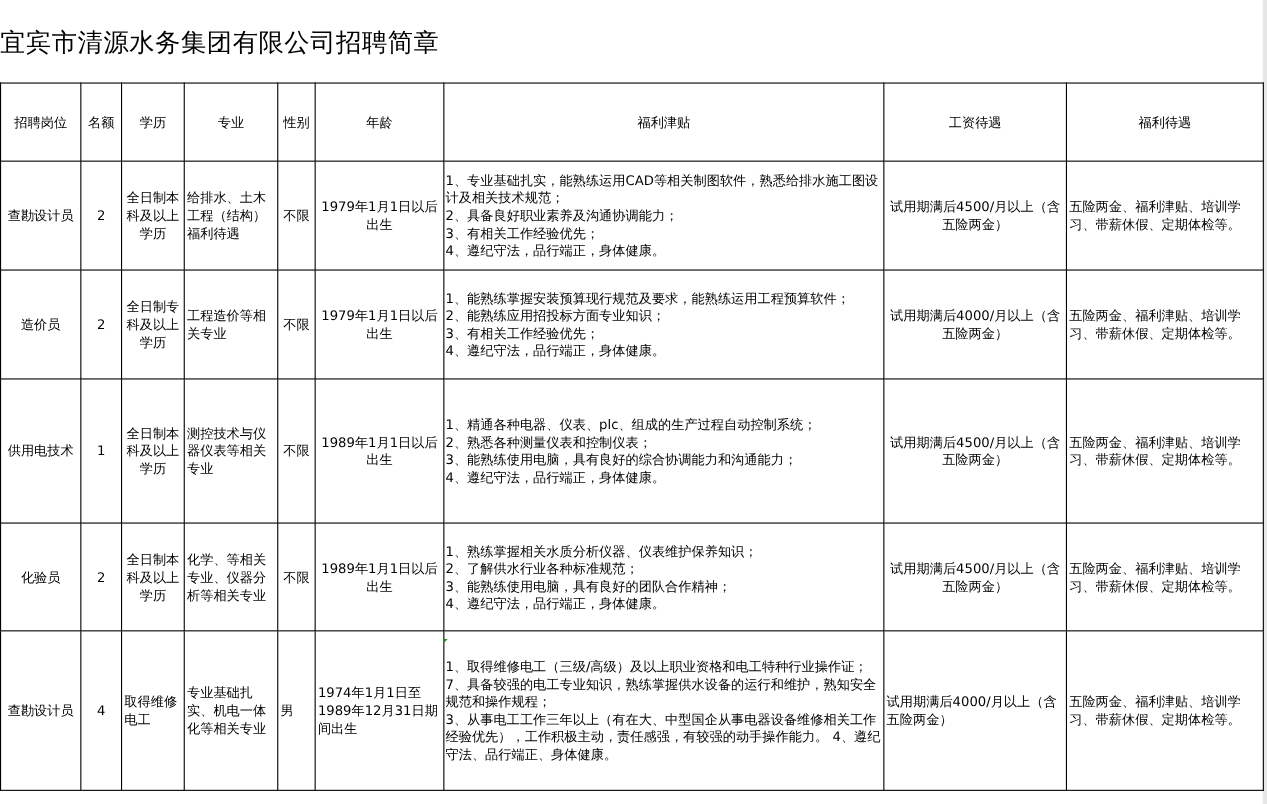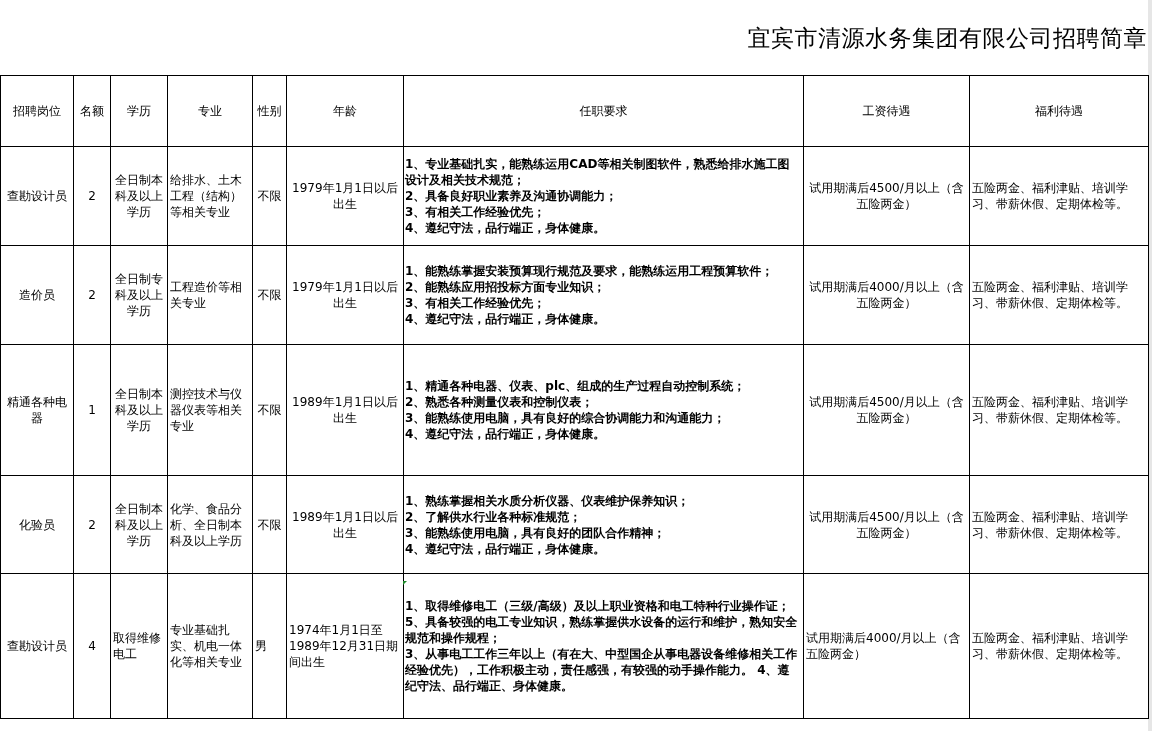--- a/index.html
+++ b/index.html
@@ -1,29 +1,29 @@
 <!DOCTYPE html>
 <html><head>
   <meta charset="utf-8">
   <style>
     html, body { margin: 0; padding: 0; background: #ffffff; }
     body { width: 1152px; height: 731px; overflow: hidden; position: relative;
            font-family: "DejaVu Sans", "Liberation Sans", sans-serif; color: #000; }
     .title-area { position: absolute; left: 0; top: 0; width: 1147px; height: 75px;
-                  display: flex; align-items: center; justify-content: flex-end; }
+                  display: flex; align-items: center; justify-content: flex-start; }
     .title { font-size: 23px; letter-spacing: 0.5px; padding-top: 2px; }
     .right-gutter { position: absolute; left: 1148px; top: 0; width: 4px; height: 731px; background: #e6e6e6; }
     table { position: absolute; left: 0; top: 75px; border-collapse: collapse; table-layout: fixed;
             width: 1148px; font-size: 12px; }
     td, th { border: 1.5px solid #000; padding: 0 2px; vertical-align: middle; overflow: hidden;
              font-weight: normal; line-height: 16px; }
     th { height: 70px; text-align: center; font-size: 12px; }
     td.c { text-align: center; }
     td.l { text-align: left; }
-    .req { white-space: pre-line; text-align: left; padding-left: 1px; font-weight: bold; }
+    .req { white-space: pre-line; text-align: left; padding-left: 1px; }
     .r1 { height: 99px; } .r2 { height: 99px; } .r3 { height: 131px; } .r4 { height: 98px; } .r5 { height: 145px; }
     .green-mark { position: absolute; width: 0; height: 0; border-top: 4px solid #1f8a2a; border-right: 4px solid transparent; }
   </style>
 </head>
 <body>
 
 <div class="title-area">
   <div class="title">宜宾市清源水务集团有限公司招聘简章</div>
 </div>
 <div class="right-gutter"></div>
@@ -41,31 +41,31 @@
       <col style="width:179px">
   </colgroup>
   <thead>
     <tr>
       <th>招聘岗位</th>
       <th>名额</th>
       <th>学历</th>
       <th>专业</th>
       <th>性别</th>
       <th>年龄</th>
-      <th>任职要求</th>
+      <th>福利津贴</th>
       <th>工资待遇</th>
       <th>福利待遇</th>
     </tr>
   </thead>
   <tbody>
     <tr class="r1">
       <td class="c">查勘设计员</td>
       <td class="c">2</td>
       <td class="c">全日制本科及以上学历</td>
-      <td class="l">给排水、土木工程（结构）等相关专业</td>
+      <td class="l">给排水、土木工程（结构）福利待遇</td>
       <td class="c">不限</td>
       <td class="c">1979年1月1日以后出生</td>
       <td class="req">1、专业基础扎实，能熟练运用CAD等相关制图软件，熟悉给排水施工图设计及相关技术规范；
 2、具备良好职业素养及沟通协调能力；
 3、有相关工作经验优先；
 4、遵纪守法，品行端正，身体健康。</td>
       <td class="c">试用期满后4500/月以上（含五险两金）</td>
       <td class="l">五险两金、福利津贴、培训学习、带薪休假、定期体检等。</td>
     </tr>
     <tr class="r2">
@@ -76,56 +76,56 @@
       <td class="c">不限</td>
       <td class="c">1979年1月1日以后出生</td>
       <td class="req">1、能熟练掌握安装预算现行规范及要求，能熟练运用工程预算软件；
 2、能熟练应用招投标方面专业知识；
 3、有相关工作经验优先；
 4、遵纪守法，品行端正，身体健康。</td>
       <td class="c">试用期满后4000/月以上（含五险两金）</td>
       <td class="l">五险两金、福利津贴、培训学习、带薪休假、定期体检等。</td>
     </tr>
     <tr class="r3">
-      <td class="c">精通各种电器</td>
+      <td class="c">供用电技术</td>
       <td class="c">1</td>
       <td class="c">全日制本科及以上学历</td>
       <td class="l">测控技术与仪器仪表等相关专业</td>
       <td class="c">不限</td>
       <td class="c">1989年1月1日以后出生</td>
       <td class="req">1、精通各种电器、仪表、plc、组成的生产过程自动控制系统；
 2、熟悉各种测量仪表和控制仪表；
 3、能熟练使用电脑，具有良好的综合协调能力和沟通能力；
 4、遵纪守法，品行端正，身体健康。</td>
       <td class="c">试用期满后4500/月以上（含五险两金）</td>
       <td class="l">五险两金、福利津贴、培训学习、带薪休假、定期体检等。</td>
     </tr>
     <tr class="r4">
       <td class="c">化验员</td>
       <td class="c">2</td>
       <td class="c">全日制本科及以上学历</td>
-      <td class="l">化学、食品分析、全日制本科及以上学历</td>
+      <td class="l">化学、等相关专业、仪器分析等相关专业</td>
       <td class="c">不限</td>
       <td class="c">1989年1月1日以后出生</td>
       <td class="req">1、熟练掌握相关水质分析仪器、仪表维护保养知识；
 2、了解供水行业各种标准规范；
 3、能熟练使用电脑，具有良好的团队合作精神；
 4、遵纪守法，品行端正，身体健康。</td>
       <td class="c">试用期满后4500/月以上（含五险两金）</td>
       <td class="l">五险两金、福利津贴、培训学习、带薪休假、定期体检等。</td>
     </tr>
     <tr class="r5">
       <td class="c">查勘设计员</td>
       <td class="c">4</td>
       <td class="l">取得维修电工</td>
       <td class="l">专业基础扎实、机电一体化等相关专业</td>
       <td class="l">男</td>
       <td class="l">1974年1月1日至1989年12月31日期间出生</td>
       <td class="req">1、取得维修电工（三级/高级）及以上职业资格和电工特种行业操作证；
-5、具备较强的电工专业知识，熟练掌握供水设备的运行和维护，熟知安全规范和操作规程；
+7、具备较强的电工专业知识，熟练掌握供水设备的运行和维护，熟知安全规范和操作规程；
 3、从事电工工作三年以上（有在大、中型国企从事电器设备维修相关工作经验优先），工作积极主动，责任感强，有较强的动手操作能力。                    4、遵纪守法、品行端正、身体健康。</td>
       <td class="l">试用期满后4000/月以上（含五险两金）</td>
       <td class="l">五险两金、福利津贴、培训学习、带薪休假、定期体检等。</td>
     </tr>
   </tbody>
 </table>
 
 <div class="green-mark" style="left:403px; top:581px;"></div>
 
 </body></html>

